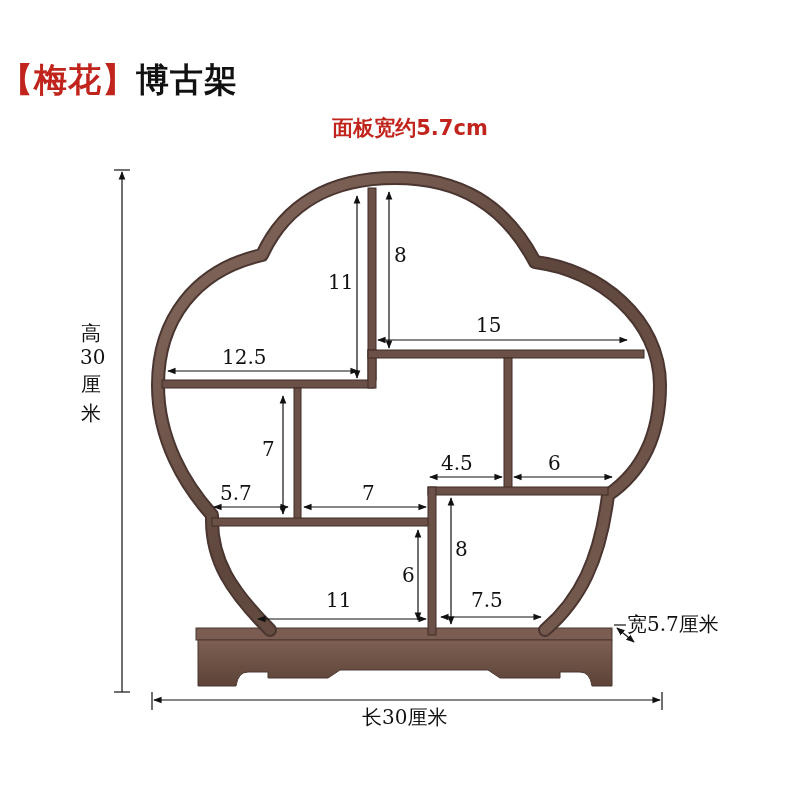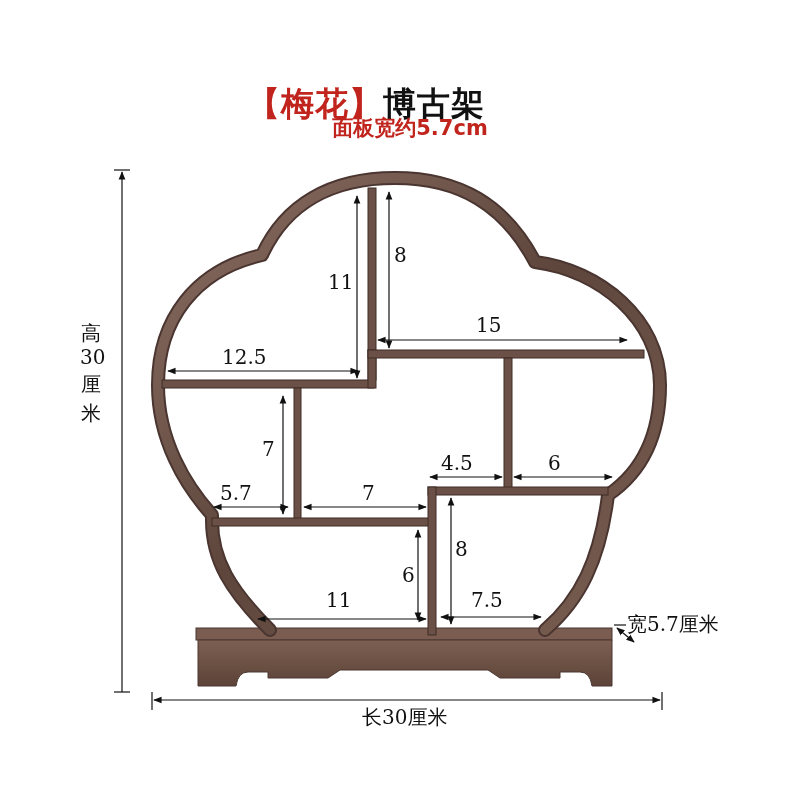--- a/index.html
+++ b/index.html
@@ -1,19 +1,19 @@
 <!DOCTYPE html>
 <html><head>
 <meta charset="utf-8">
 <style>
   html, body { margin:0; padding:0; background:#ffffff; }
   body { width:800px; height:800px; position:relative; overflow:hidden;
          font-family: "DejaVu Sans", "Liberation Sans", sans-serif; }
-  .title { position:absolute; left:0; width:732px; top:58px; text-align:center;
-           font-size:33px; font-weight:bold; letter-spacing:1px; color:#111;margin-top:24px; }
+  .title { position:absolute; left:0; width:732px; top:58px; text-align:left;
+           font-size:33px; font-weight:bold; letter-spacing:1px; color:#111; }
   .title .accent { color:#c0241c; }
   .subtitle { position:absolute; left:0; width:820px; top:114px; text-align:center;
               font-size:21px; color:#c0241c; font-weight:bold; }
   svg.main { position:absolute; left:0; top:0; }
   .dim { font-family: "DejaVu Serif", "Liberation Serif", serif; font-size:20px; fill:#111; }
   .dimcn { font-family: "DejaVu Serif", "Liberation Serif", serif; font-size:20px; fill:#111; }
 </style>
 </head>
 <body>
 

